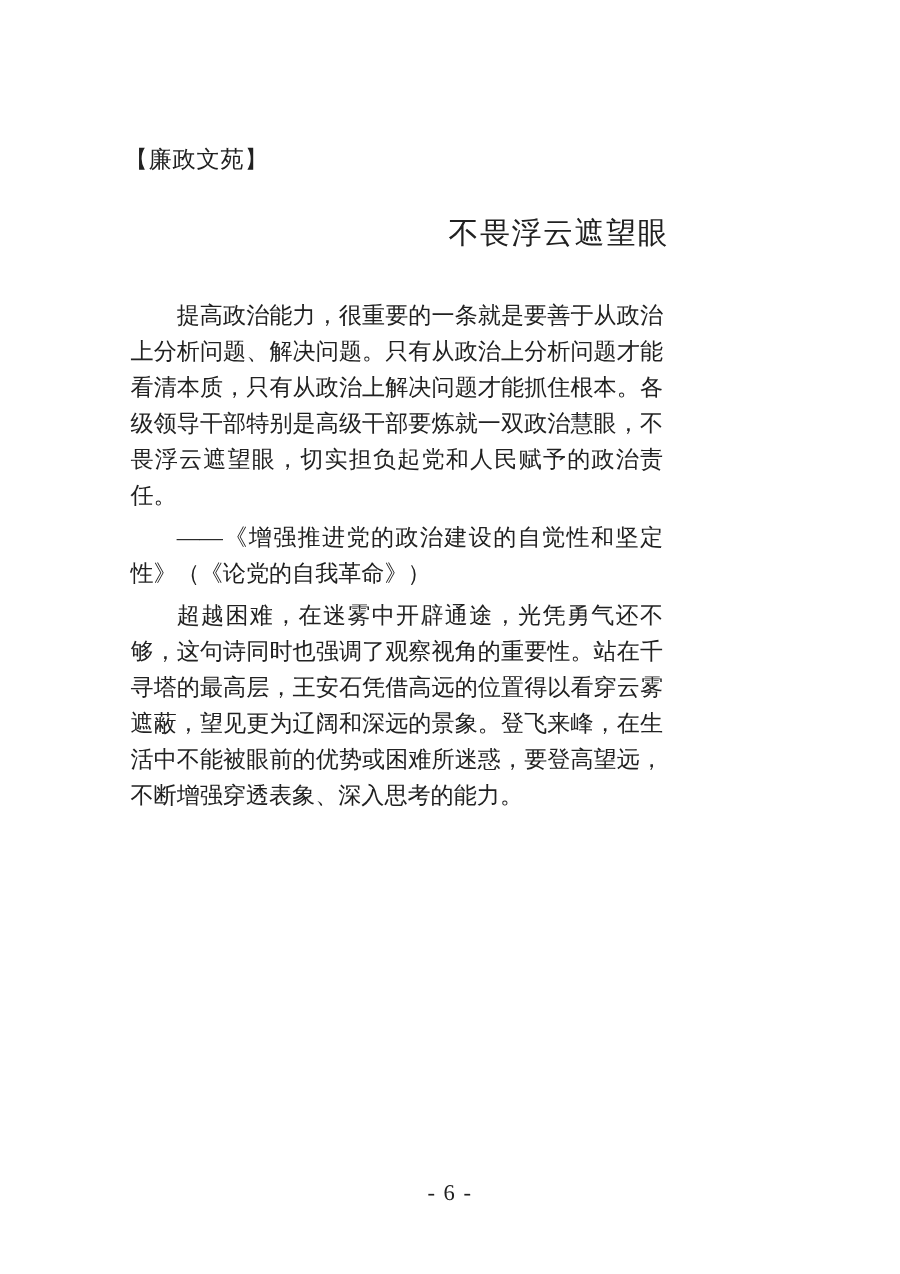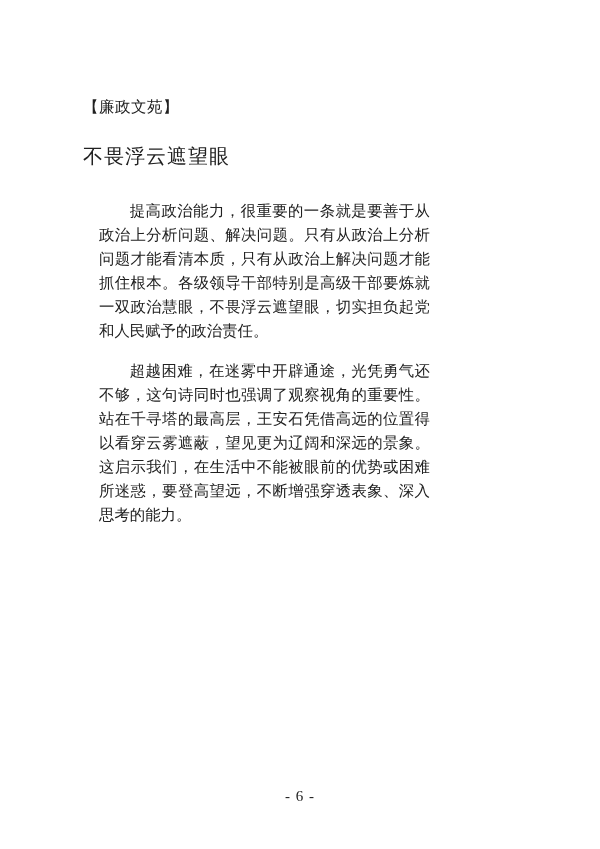--- a/index.html
+++ b/index.html
@@ -22,32 +22,32 @@
     font-size: 15.5px;
     line-height: 17px;
     letter-spacing: 0.5px;
     white-space: nowrap;
   }
   .title {
     margin: 28px 0 0 0;
     font-size: 20px;
     font-weight: 400;
     line-height: 27px;
-    text-align: left;
+    text-align: right;
     letter-spacing: 1px;
   }
   .body {
     margin-top: 29px;
     font-size: 15.4px;
     line-height: 24px;
     text-align: justify;
     text-justify: inter-ideograph;
   }
   .body p {
-    margin: 16px;
+    margin: 4px;
     padding: 0;
     text-indent: 2em;
   }
   .page-number {
     position: absolute;
     top: 788px;
     left: 0;
     width: 600px;
     text-align: center;
     font-size: 15px;
@@ -59,18 +59,19 @@
 <body>
 
 <div class="page">
 
   <div class="section-header">【廉政文苑】</div>
 
   <h1 class="title">不畏浮云遮望眼</h1>
 
   <div class="body">
     <p>提高政治能力，很重要的一条就是要善于从政治上分析问题、解决问题。只有从政治上分析问题才能看清本质，只有从政治上解决问题才能抓住根本。各级领导干部特别是高级干部要炼就一双政治慧眼，不畏浮云遮望眼，切实担负起党和人民赋予的政治责任。</p>
-    <p>超越困难，在迷雾中开辟通途，光凭勇气还不够，这句诗同时也强调了观察视角的重要性。站在千寻塔的最高层，王安石凭借高远的位置得以看穿云雾遮蔽，望见更为辽阔和深远的景象。这启示我们，在生活中不能被眼前的优势或困难所迷惑，要登高望远，不断增强穿透表象、深入思考的能力。</p>
+    <p>——《增强推进党的政治建设的自觉性和坚定性》（《论党的自我革命》）</p>
+    <p>超越困难，在迷雾中开辟通途，光凭勇气还不够，这句诗同时也强调了观察视角的重要性。站在千寻塔的最高层，王安石凭借高远的位置得以看穿云雾遮蔽，望见更为辽阔和深远的景象。登飞来峰，在生活中不能被眼前的优势或困难所迷惑，要登高望远，不断增强穿透表象、深入思考的能力。</p>
   </div>
 
   <div class="page-number">- 6 -</div>
 
 </div>
 
 </body></html>

